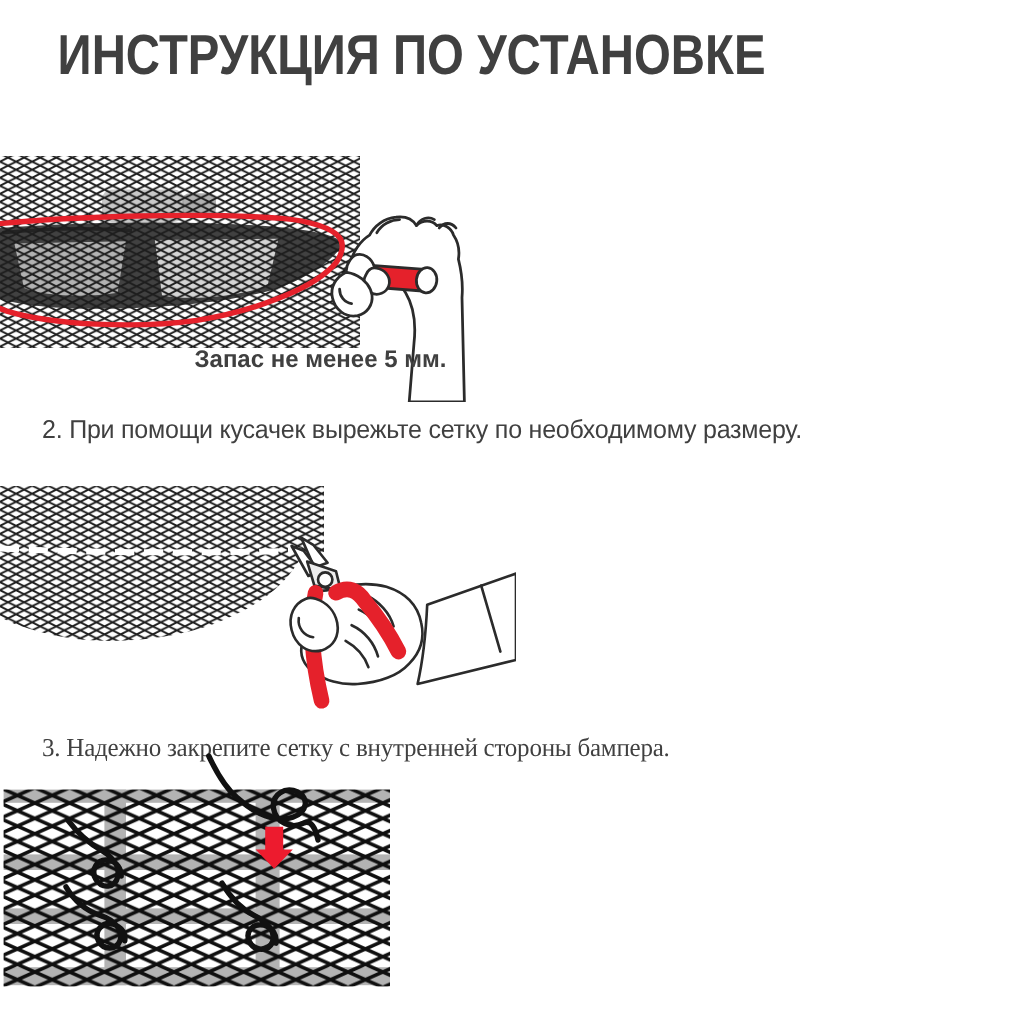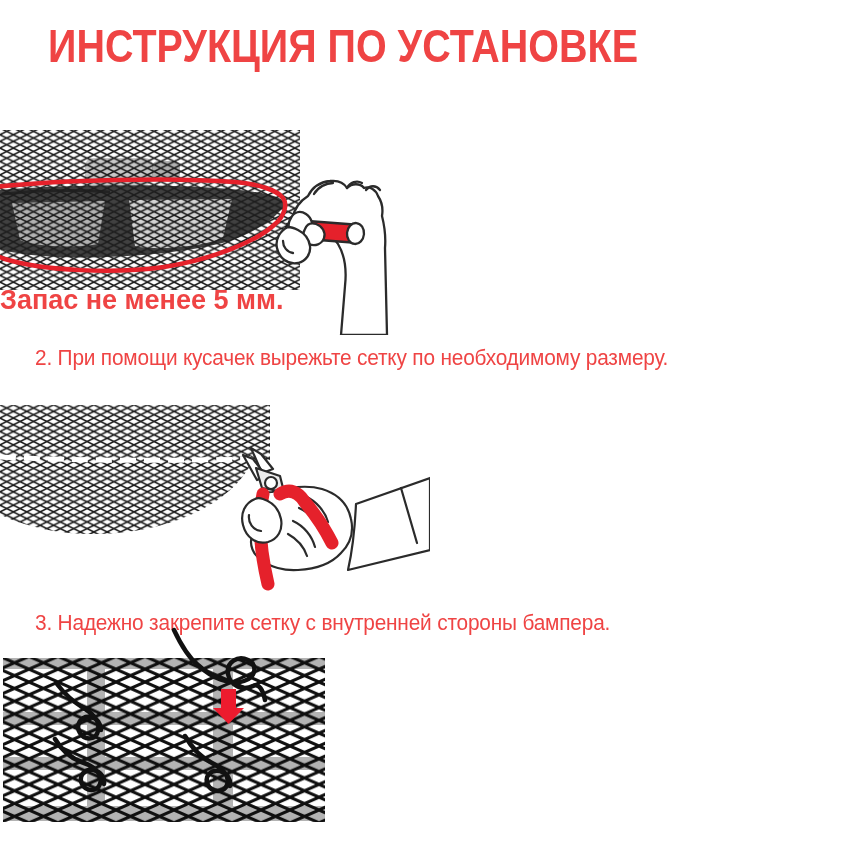--- a/index.html
+++ b/index.html
@@ -1,35 +1,35 @@
 <!DOCTYPE html>
 <html><head>
 <meta charset="utf-8">
 <style>
   html,body { margin:0; padding:0; background:#ffffff; }
   .page {
     position:relative; width:712px; height:860px; background:#ffffff;
-    overflow:hidden; font-family:"Liberation Sans", sans-serif; color:#ef4444;
+    overflow:hidden; font-family:"Liberation Sans", sans-serif; color:#404040;
   }
   .title {
     position:absolute; left:48px; top:22px; margin:0;
     font-size:47px; font-weight:bold; line-height:1; white-space:nowrap;
   }
   .squeeze-xl { display:inline-block; transform:scaleX(0.84); transform-origin:0 50%; white-space:nowrap; }
   .squeeze-s  { display:inline-block; transform:scaleX(0.97); transform-origin:0 50%; white-space:nowrap; }
   .step-text {
     position:absolute; left:35px; font-size:21.5px; line-height:26px;
     letter-spacing:-0.2px; white-space:nowrap;
   }
   #step1-text { top:84px; }
   #step2-text { top:345px;text-decoration:underline; }
-  #step3-text { top:610px; }
+  #step3-text { top:610px;font-family:Liberation Serif, serif; }
   .caption {
-    position:absolute; left:0; top:288px; width:372px; text-align:left;
-    font-size:27px; line-height:24px; font-weight:bold;
+    position:absolute; left:0; top:288px; width:372px; text-align:right;
+    font-size:20px; line-height:24px; font-weight:bold;
   }
   .ill { position:absolute; left:0; }
   #ill1 { top:128px; }
   #ill2 { top:398px; }
   #ill3 { top:618px; }
 </style>
 </head>
 <body>
 
 <div class="page">

